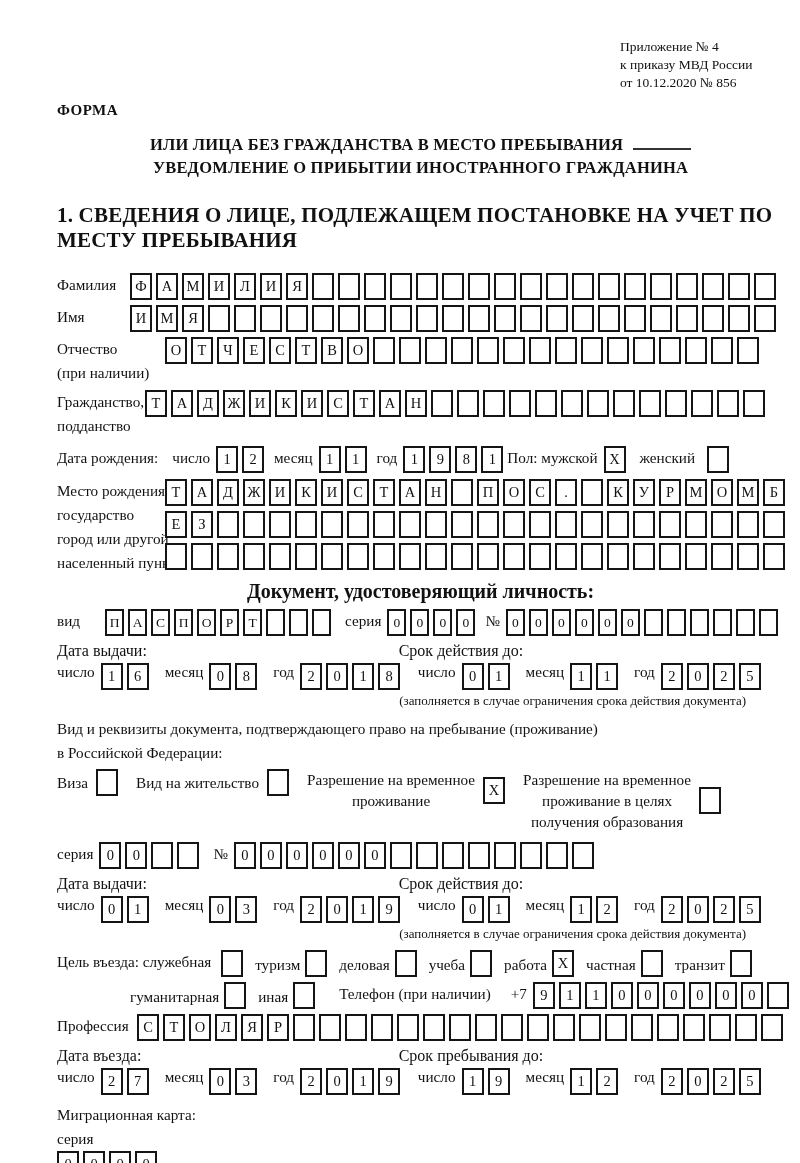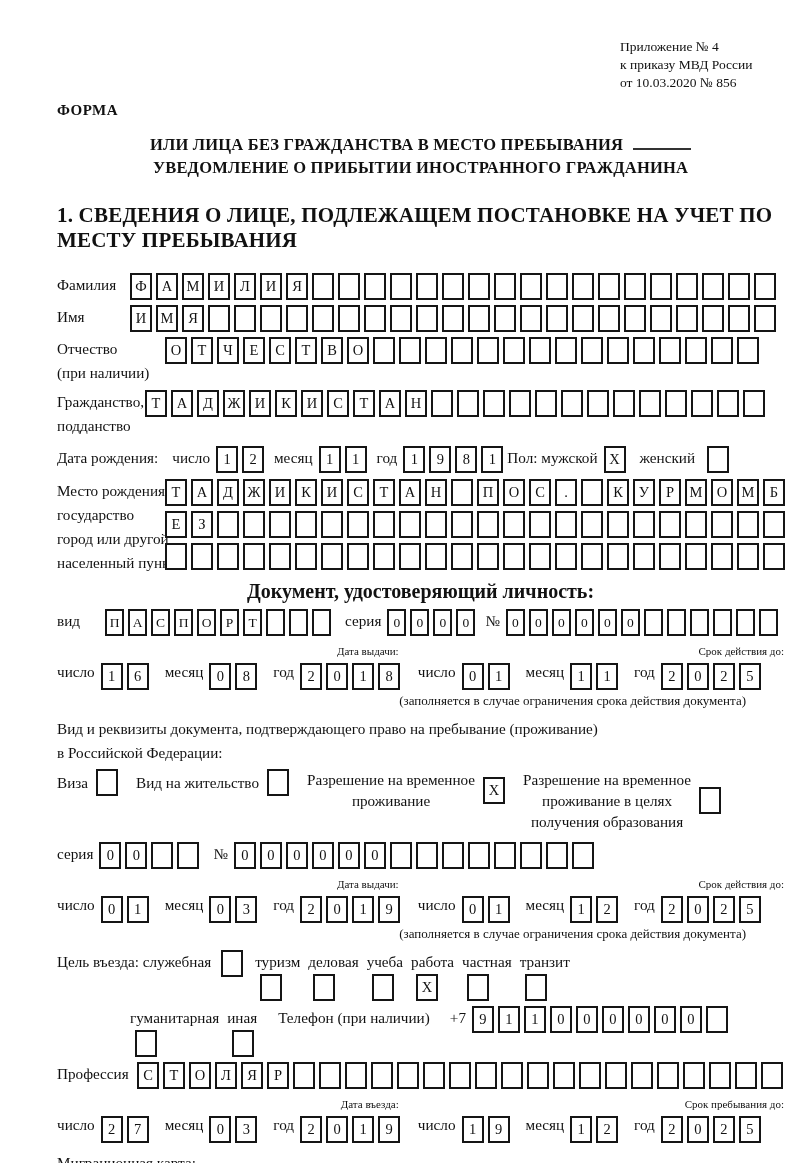--- a/index.html
+++ b/index.html
@@ -40,45 +40,45 @@
   .boxcol .boxes { display: flex; margin-bottom: 5px; }
   .check { flex: none; }
 
   .ml6 { margin-left: 6px; } .ml10 { margin-left: 10px; } .ml14 { margin-left: 14px; } .ml20 { margin-left: 20px; }
 
   .center-b { text-align: center; font-weight: bold; font-size: 20px; margin: 2px 0 6px; }
 
   
   .dates { display: flex; font-size: 15.2px; }
   .dcol-l { width: 47%; } .dcol-r { width: 53%; }
-  .dhead { text-align: right; font-size: 11px; line-height: 20px; }
+  .dhead { text-align: left; font-size: 16px; line-height: 20px; }
   .drow { display: flex; align-items: flex-start; margin-top: 2px; }
   .dlbl { margin-right: 6px; white-space: nowrap; }
   .dgap { margin-left: 12px; }
   .limit-note { text-align: right; padding-right: 38px; font-size: 13px; line-height: 17px; margin: 2px 0 8px; }
 
   
   .resopts { display: flex; align-items: flex-start; margin: 4px 0 10px; font-size: 15.2px; }
   .opt { display: flex; align-items: center; margin-right: 14px; }
   .opt .txt { text-align: center; line-height: 21px; }
   .opt .box { margin-left: 8px; }
 
-  .purpose-opt { display: flex; align-items: flex-start; margin-left: 8px; flex-direction: column; }
+  .purpose-opt { display: flex; align-items: flex-end; margin-left: 8px; }
   .purpose-opt .box { margin-left: 5px; }
   .indent73 { padding-left: 73px; }
 </style>
 </head>
 <body>
 
 <div class="page">
 
   <div class="ref">
     <div>Приложение № 4</div>
     <div>к приказу МВД России</div>
-    <div>от 10.03.2020 № 856</div>
+    <div>от 10.12.2020 № 856</div>
   </div>
 
   <div class="forma">ФОРМА</div>
 
   <div class="title">
     <div><span>ИЛИ ЛИЦА БЕЗ ГРАЖДАНСТВА В МЕСТО ПРЕБЫВАНИЯ</span><span class="title-underline"></span></div>
     <div>УВЕДОМЛЕНИЕ О ПРИБЫТИИ ИНОСТРАННОГО ГРАЖДАНИНА</div>
   </div>
 
   <div class="section-h">1. СВЕДЕНИЯ О ЛИЦЕ, ПОДЛЕЖАЩЕМ ПОСТАНОВКЕ НА УЧЕТ ПО МЕСТУ ПРЕБЫВАНИЯ</div>

